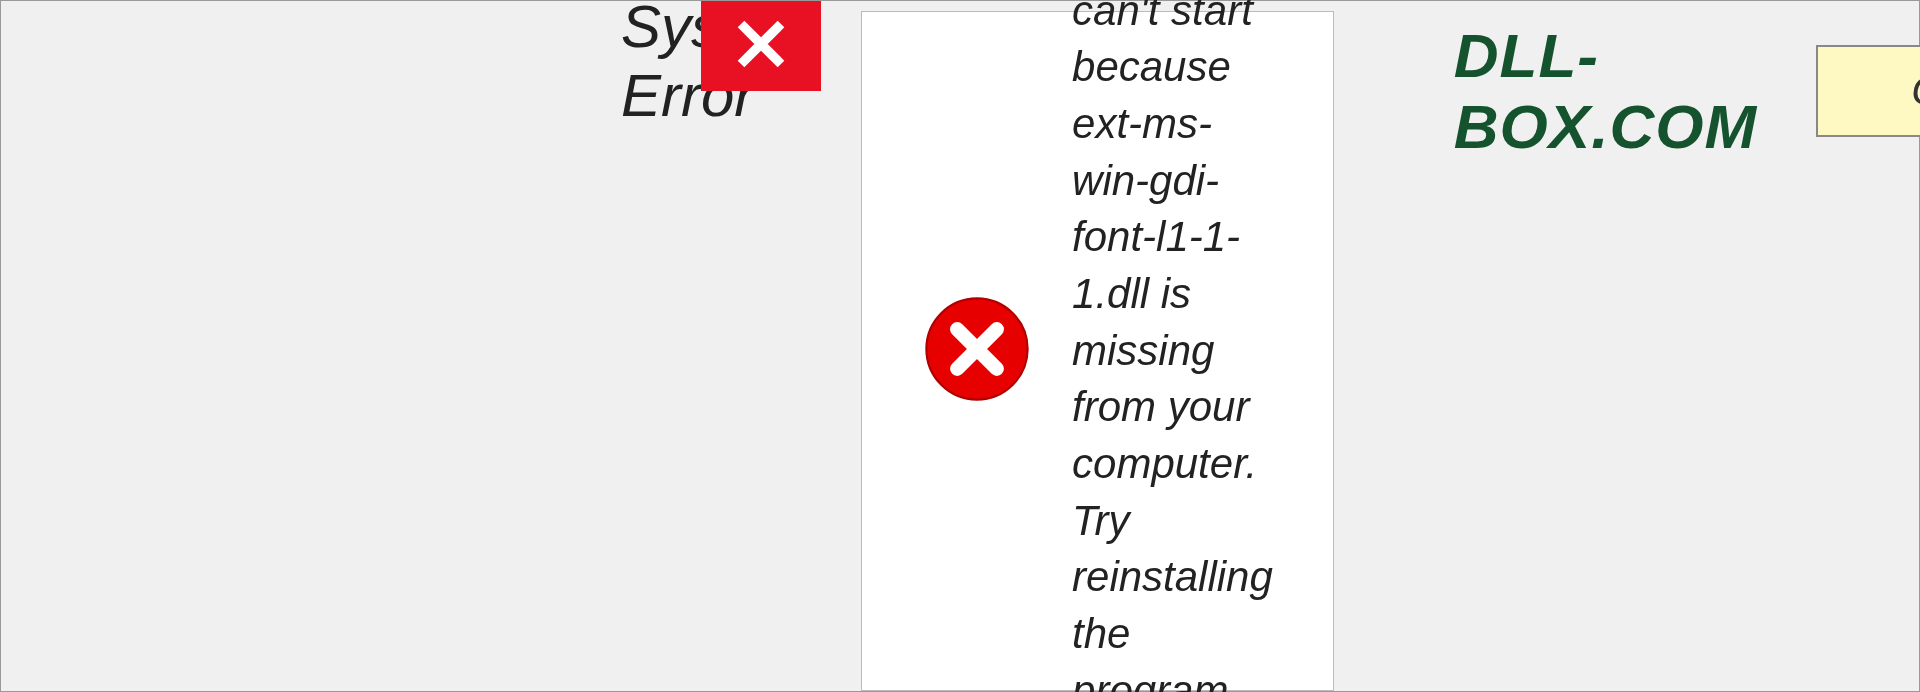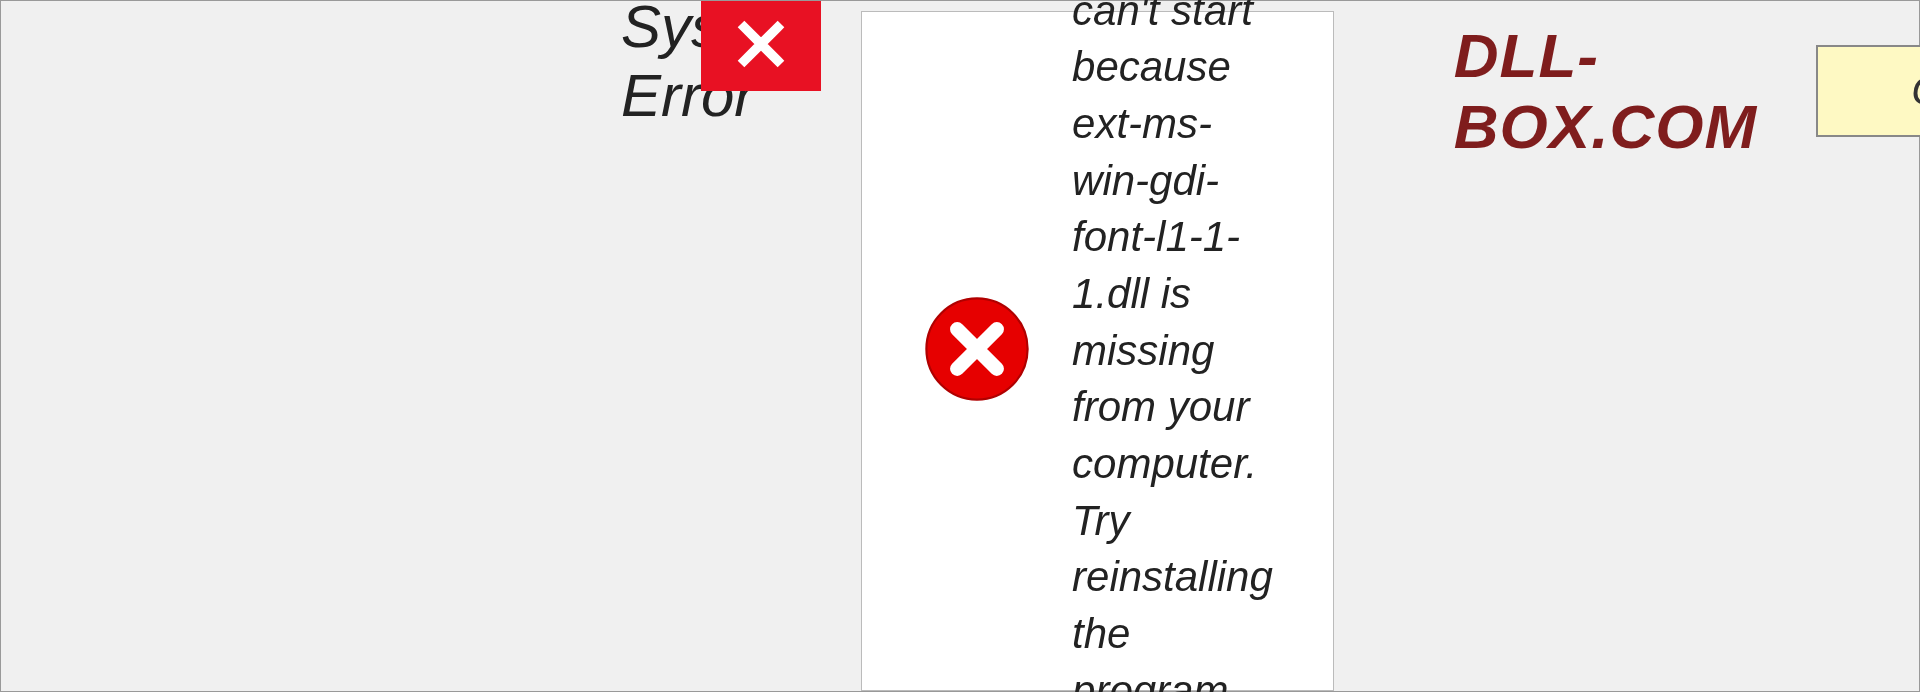--- a/index.html
+++ b/index.html
@@ -77,21 +77,21 @@
     .footer {
       height: 180px;
       display: flex;
       align-items: center;
       justify-content: space-between;
       padding: 0 60px 0 80px;
     }
     .watermark {
       font-size: 62px;
       font-weight: 800;
-      color: #7f1d1d;
+      color: #14532d;
       letter-spacing: 1px;
       font-family: Arial, sans-serif;
     }
     .ok-button {
       width: 310px;
       height: 92px;
       background: #fef9c3;
       border: 2px solid #888;
       font-size: 42px;
       color: #333;

